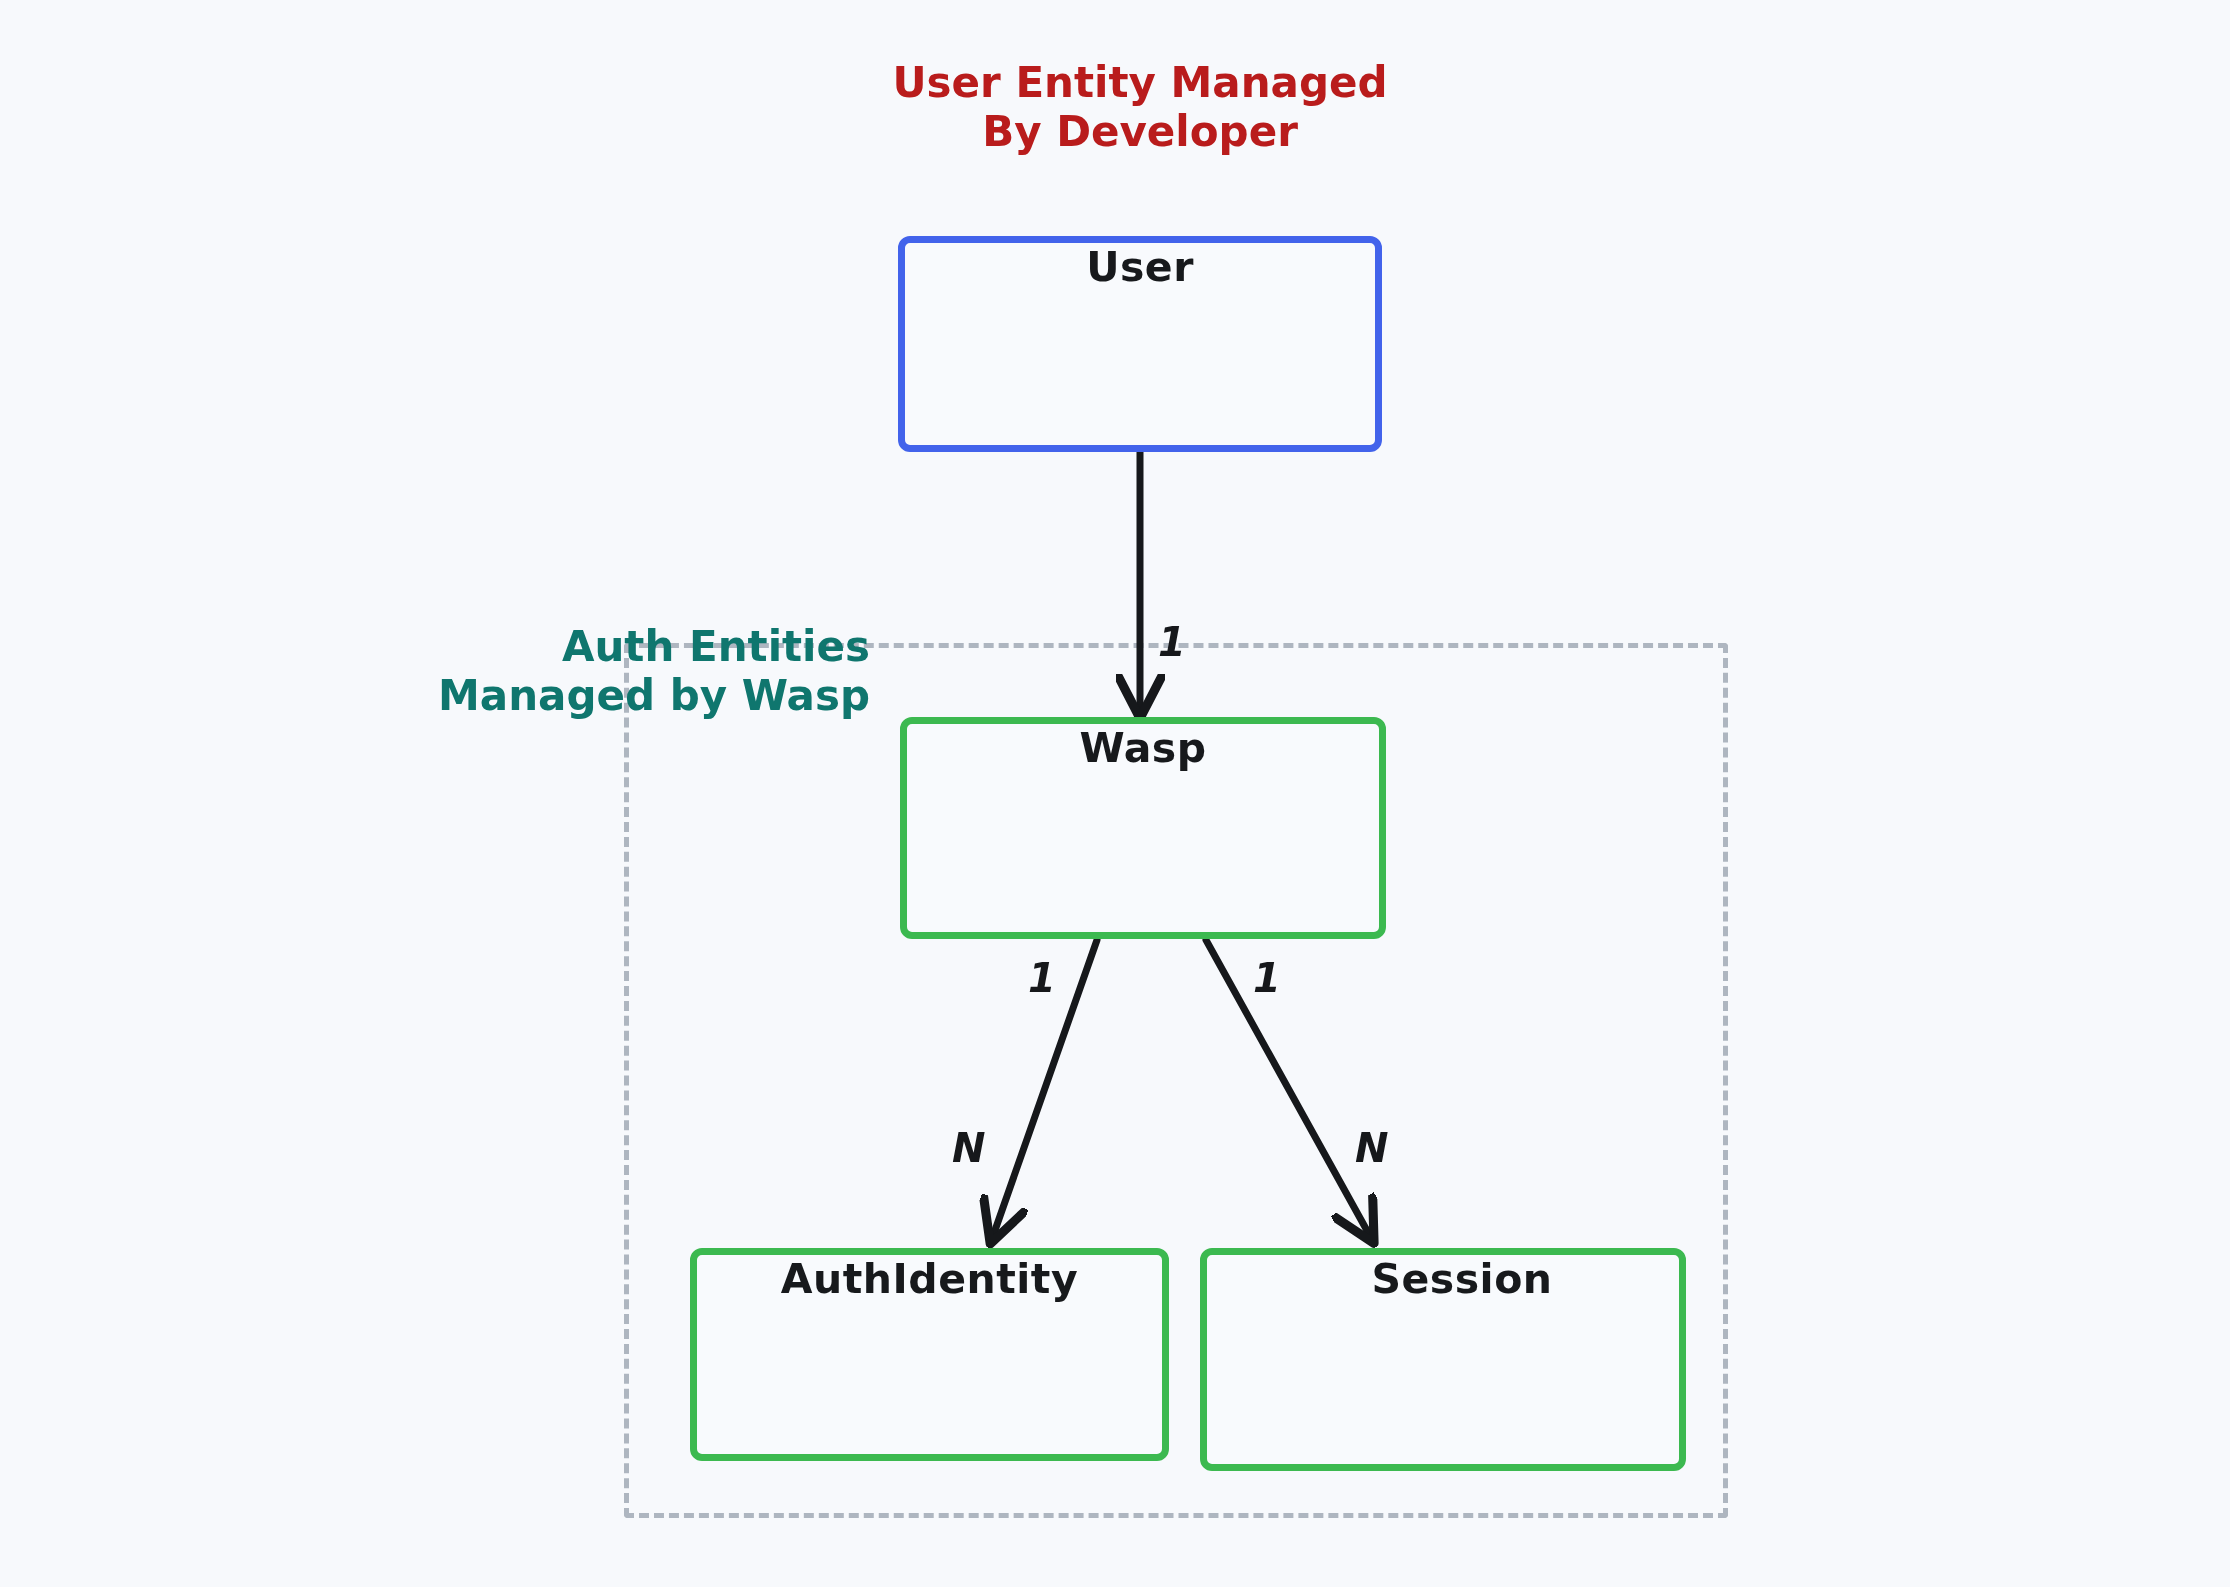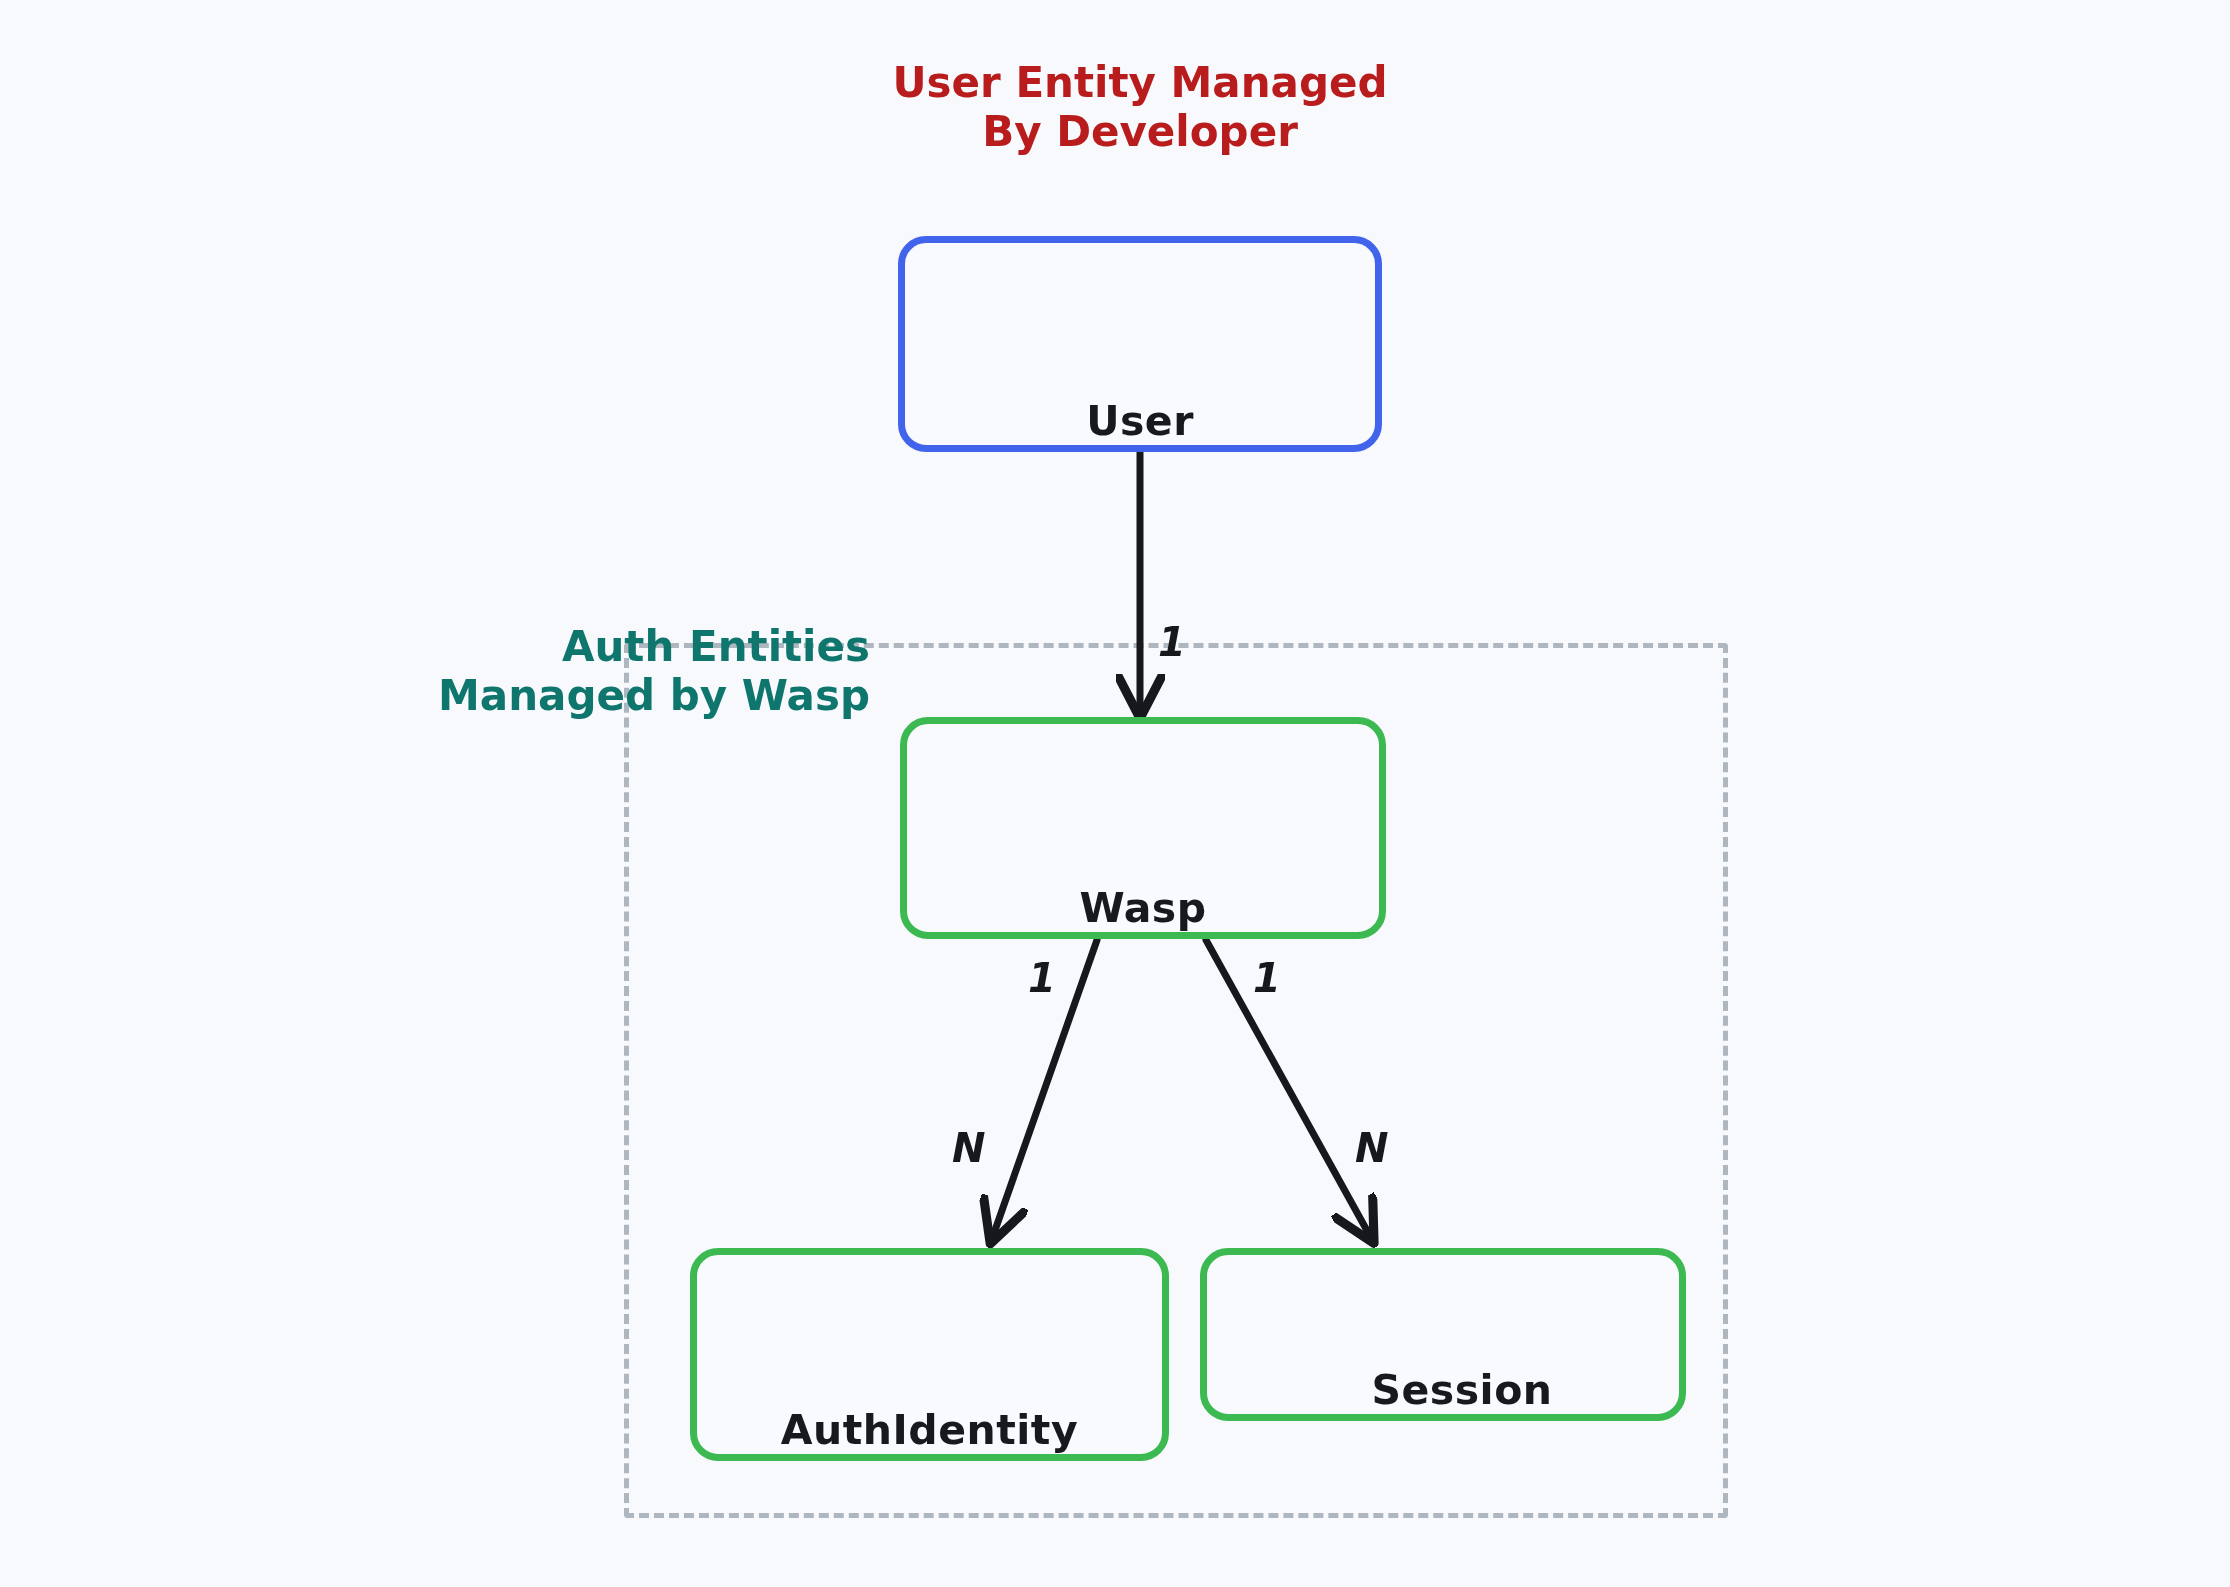--- a/index.html
+++ b/index.html
@@ -20,24 +20,24 @@
     left: 0;
     top: 0;
     width: 2230px;
     height: 1587px;
     pointer-events: none;
   }
   .node {
     position: absolute;
     box-sizing: border-box;
     display: flex;
-    align-items: flex-end;
+    align-items: flex-start;
     justify-content: center;
     background: #f8fafd;
-    border-radius: 28px;
+    border-radius: 12px;
   }
   .node-label {
     font-family: "DejaVu Sans", sans-serif;
     font-weight: 700;
     font-size: 41px;
     color: #17191c;
     letter-spacing: 0.5px;
   }
   .node-user {
     left: 898px;
@@ -57,21 +57,21 @@
     left: 690px;
     top: 1248px;
     width: 479px;
     height: 213px;
     border: 7px solid #3cb950;
   }
   .node-session {
     left: 1200px;
     top: 1248px;
     width: 486px;
-    height: 173px;
+    height: 223px;
     border: 7px solid #3cb950;
     padding-left: 38px;
   }
   .group-box {
     position: absolute;
     left: 624px;
     top: 643px;
     width: 1104px;
     height: 875px;
     box-sizing: border-box;

